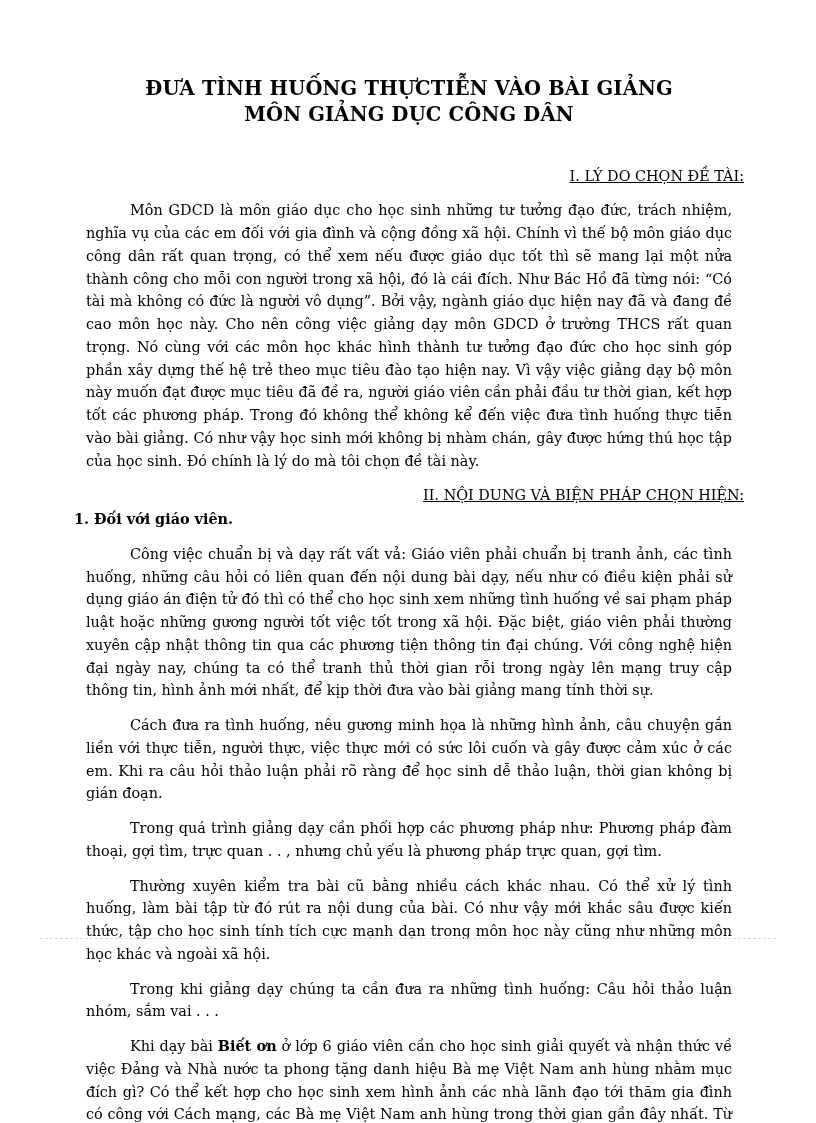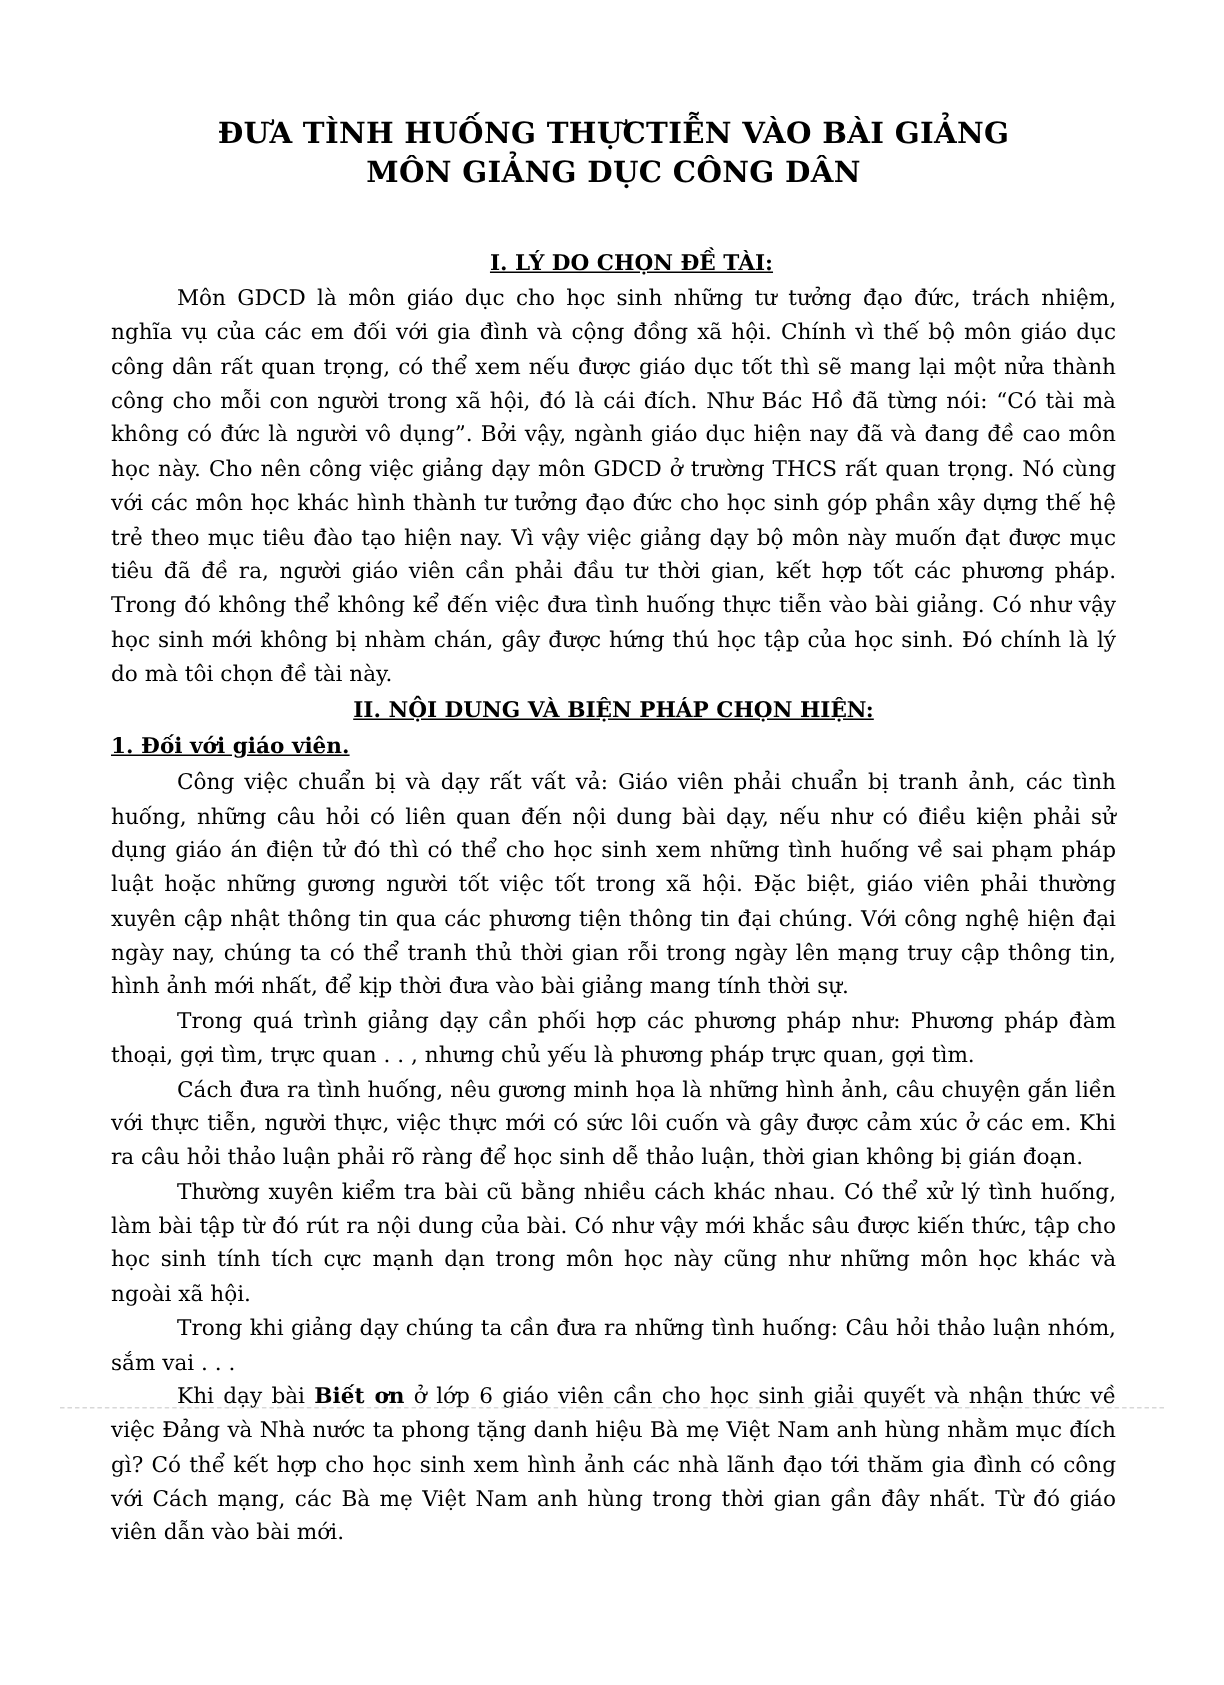--- a/index.html
+++ b/index.html
@@ -36,40 +36,39 @@
     display: block;
   }
   .body-text {
     margin-top: 36px;
     font-size: 14.4px;
     line-height: 1.58;
     text-align: justify;
     text-justify: inter-word;
   }
   .section-head {
-    font-weight: bold;
+    font-weight: normal;
     text-decoration: underline;
     display: block;
     margin-top: 2px;
     margin-bottom: 1px;
-    text-align: center;
+    text-align: right;
   }
   .section-head.indent {
     margin-left: 24px;
   }
   .sub-head {
     font-weight: bold;
-    text-decoration: underline;
     display: block;
     margin-top: 1px;
     margin-bottom: 1px;
     text-align: left;
   }
   p.para {
-    margin: 0;
+    margin: 12px;
     text-indent: 44px;
     text-align: justify;
   }
   .bold-italic {
     font-weight: bold;
   }
   .footer-rule {
     position: absolute;
     left: 40px;
     right: 40px;
@@ -92,22 +91,22 @@
 
     <span class="section-head indent">I. LÝ DO CHỌN ĐỀ TÀI:</span>
 
     <p class="para">Môn GDCD là môn giáo dục cho học sinh những tư tưởng đạo đức, trách nhiệm, nghĩa vụ của các em đối với gia đình và cộng đồng xã hội. Chính vì thế bộ môn giáo dục công dân rất quan trọng, có thể xem nếu được giáo dục tốt thì sẽ mang lại một nửa thành công cho mỗi con người trong xã hội, đó là cái đích. Như Bác Hồ đã từng nói: “Có tài mà không có đức là người vô dụng”. Bởi vậy, ngành giáo dục hiện nay đã và đang đề cao môn học này. Cho nên công việc giảng dạy môn GDCD ở trường THCS rất quan trọng. Nó cùng với các môn học khác hình thành tư tưởng đạo đức cho học sinh góp phần xây dựng thế hệ trẻ theo mục tiêu đào tạo hiện nay. Vì vậy việc giảng dạy bộ môn này muốn đạt được mục tiêu đã đề ra, người giáo viên cần phải đầu tư thời gian, kết hợp tốt các phương pháp. Trong đó không thể không kể đến việc đưa tình huống thực tiễn vào bài giảng. Có như vậy học sinh mới không bị nhàm chán, gây được hứng thú học tập của học sinh. Đó chính là lý do mà tôi chọn đề tài này.</p>
 
     <span class="section-head">II. NỘI DUNG VÀ BIỆN PHÁP CHỌN HIỆN:</span>
 
     <span class="sub-head">1. Đối với giáo viên.</span>
 
     <p class="para">Công việc chuẩn bị và dạy rất vất vả: Giáo viên phải chuẩn bị tranh ảnh, các tình huống, những câu hỏi có liên quan đến nội dung bài dạy, nếu như có điều kiện phải sử dụng giáo án điện tử đó thì có thể cho học sinh xem những tình huống về sai phạm pháp luật hoặc những gương người tốt việc tốt trong xã hội. Đặc biệt, giáo viên phải thường xuyên cập nhật thông tin qua các phương tiện thông tin đại chúng. Với công nghệ hiện đại ngày nay, chúng ta có thể tranh thủ thời gian rỗi trong ngày lên mạng  truy cập thông tin, hình ảnh mới nhất, để kịp thời đưa vào bài giảng mang tính thời sự.</p>
+    <p class="para">Cách đưa ra tình huống, nêu gương minh họa là những hình ảnh, câu chuyện gắn liền với thực tiễn, người thực, việc thực mới có sức lôi cuốn và gây được cảm xúc ở các em. Khi ra câu hỏi thảo luận phải rõ ràng để học sinh dễ thảo luận, thời gian không bị gián đoạn.</p>
     <p class="para">Trong quá trình giảng dạy cần phối hợp các phương pháp như: Phương pháp đàm thoại, gợi tìm, trực quan . . , nhưng chủ yếu là phương pháp trực quan, gợi tìm.</p>
-    <p class="para">Cách đưa ra tình huống, nêu gương minh họa là những hình ảnh, câu chuyện gắn liền với thực tiễn, người thực, việc thực mới có sức lôi cuốn và gây được cảm xúc ở các em. Khi ra câu hỏi thảo luận phải rõ ràng để học sinh dễ thảo luận, thời gian không bị gián đoạn.</p>
     <p class="para">Thường xuyên kiểm tra bài cũ bằng nhiều cách khác nhau. Có thể xử lý tình huống, làm bài tập từ đó rút ra nội dung của bài. Có như vậy mới khắc sâu được kiến thức, tập cho học sinh tính tích cực mạnh dạn trong môn học này cũng như những môn học khác và ngoài xã hội.</p>
     <p class="para">Trong khi giảng dạy chúng ta cần đưa ra những tình huống: Câu hỏi thảo luận nhóm, sắm vai . . .</p>
 
     <p class="para"><span>Khi dạy bài </span><span class="bold-italic">Biết ơn</span><span> ở lớp 6 giáo viên cần cho học sinh giải quyết và nhận thức về việc Đảng và Nhà nước ta phong tặng danh hiệu Bà mẹ Việt Nam anh hùng nhằm mục đích gì? Có thể kết hợp cho học sinh xem hình ảnh các nhà lãnh đạo tới thăm gia đình có công với Cách mạng, các Bà mẹ Việt Nam anh hùng trong thời gian gần đây nhất. Từ đó giáo viên dẫn vào bài mới.</span></p>
 
 
   </div>
 
   <div class="footer-rule"></div>
 </div>

